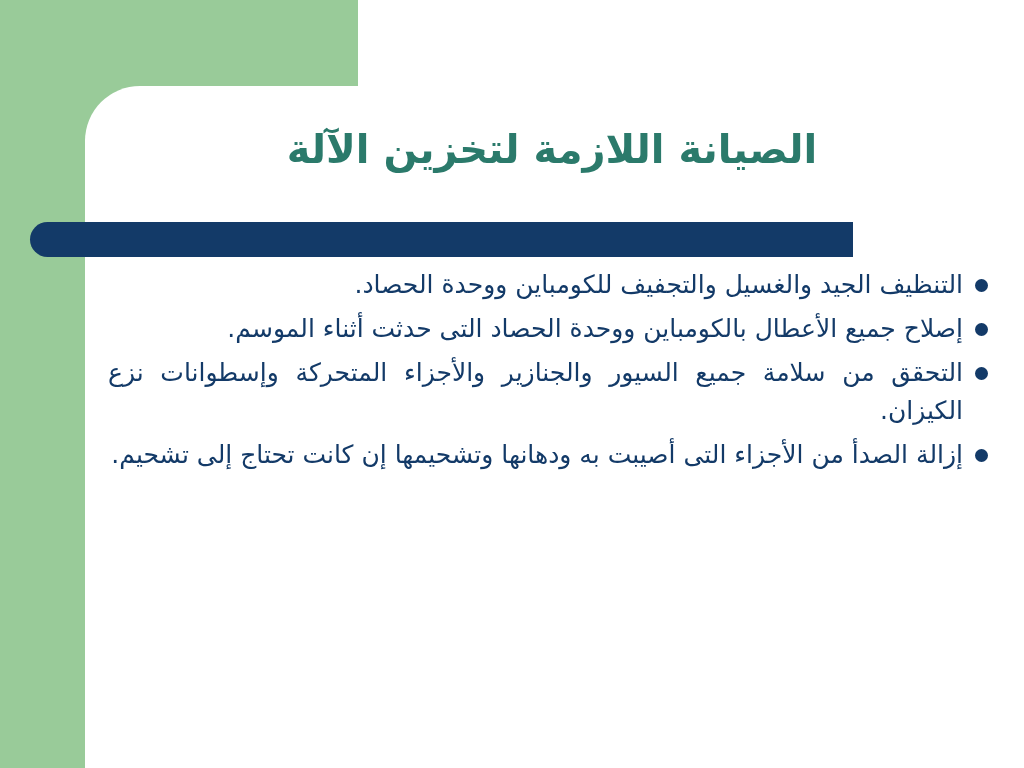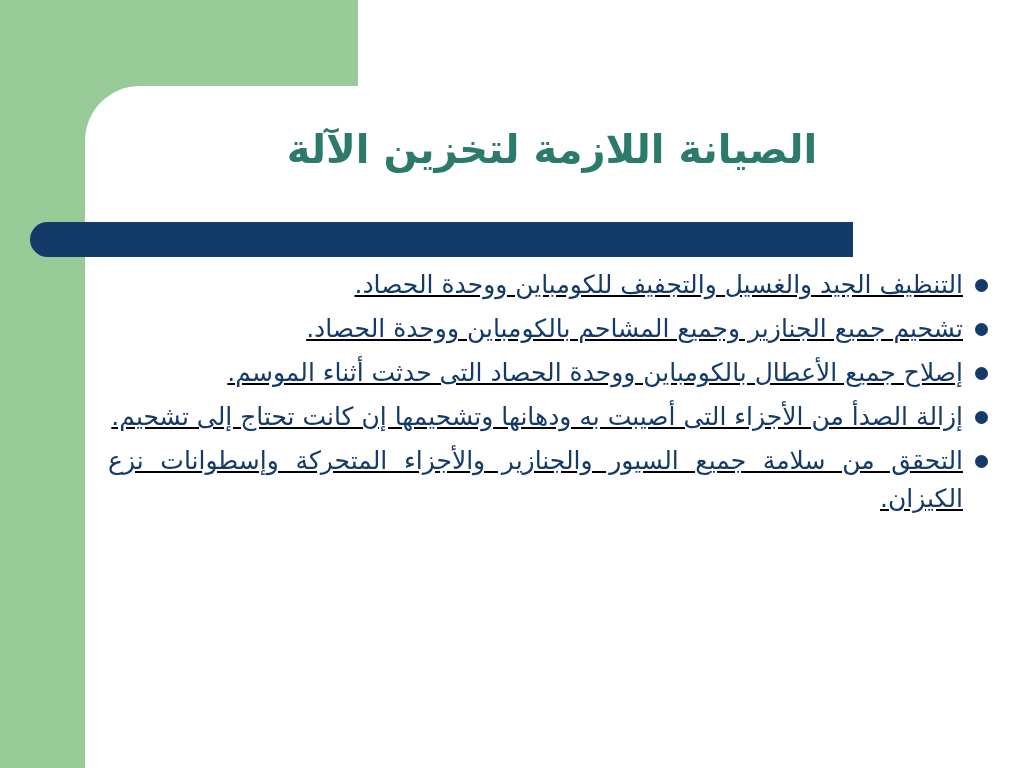--- a/index.html
+++ b/index.html
@@ -42,21 +42,20 @@
     position:absolute;left:30px;top:222px;
     width:823px;height:35px;
     background:var(--navy);
     border-radius:18px 0 0 18px;
     z-index:3;
   }
   .bullet-list{
     position:absolute;top:266px;right:36px;width:880px;
     z-index:3;
     direction:rtl;
-    text-decoration:underline;
   }
   .bullet-item{
     display:flex;
     align-items:flex-start;
     margin-bottom:6px;
     color:var(--navy);
     font-size:25px;
     line-height:38px;
   }
   .bullet-marker{
@@ -84,28 +83,24 @@
   <h1 class="title">الصيانة اللازمة لتخزين الآلة</h1>
   <div class="title-bar"></div>
 
   <div class="bullet-list" dir="rtl">
     <div class="bullet-item">
       <span class="bullet-marker"></span>
       <span class="bullet-text">التنظيف الجيد والغسيل والتجفيف للكومباين ووحدة الحصاد.</span>
     </div>
     <div class="bullet-item">
       <span class="bullet-marker"></span>
-      <span class="bullet-text">تشحيم جميع الجنازير وجميع المشاحم بالكومباين ووحدة الحصاد.</span>
+      <span class="bullet-text">إصلاح جميع الأعطال بالكومباين ووحدة الحصاد التى حدثت أثناء الموسم.</span>
     </div>
     <div class="bullet-item">
       <span class="bullet-marker"></span>
-      <span class="bullet-text">إصلاح جميع الأعطال بالكومباين ووحدة الحصاد التى حدثت أثناء الموسم.</span>
+      <span class="bullet-text">التحقق من سلامة جميع السيور والجنازير والأجزاء المتحركة وإسطوانات نزع الكيزان.</span>
     </div>
     <div class="bullet-item">
       <span class="bullet-marker"></span>
       <span class="bullet-text">إزالة الصدأ من الأجزاء التى أصيبت به ودهانها وتشحيمها إن كانت تحتاج إلى تشحيم.</span>
     </div>
-    <div class="bullet-item">
-      <span class="bullet-marker"></span>
-      <span class="bullet-text">التحقق من سلامة جميع السيور والجنازير والأجزاء المتحركة وإسطوانات نزع الكيزان.</span>
-    </div>
   </div>
 </div>
 
 </body></html>

